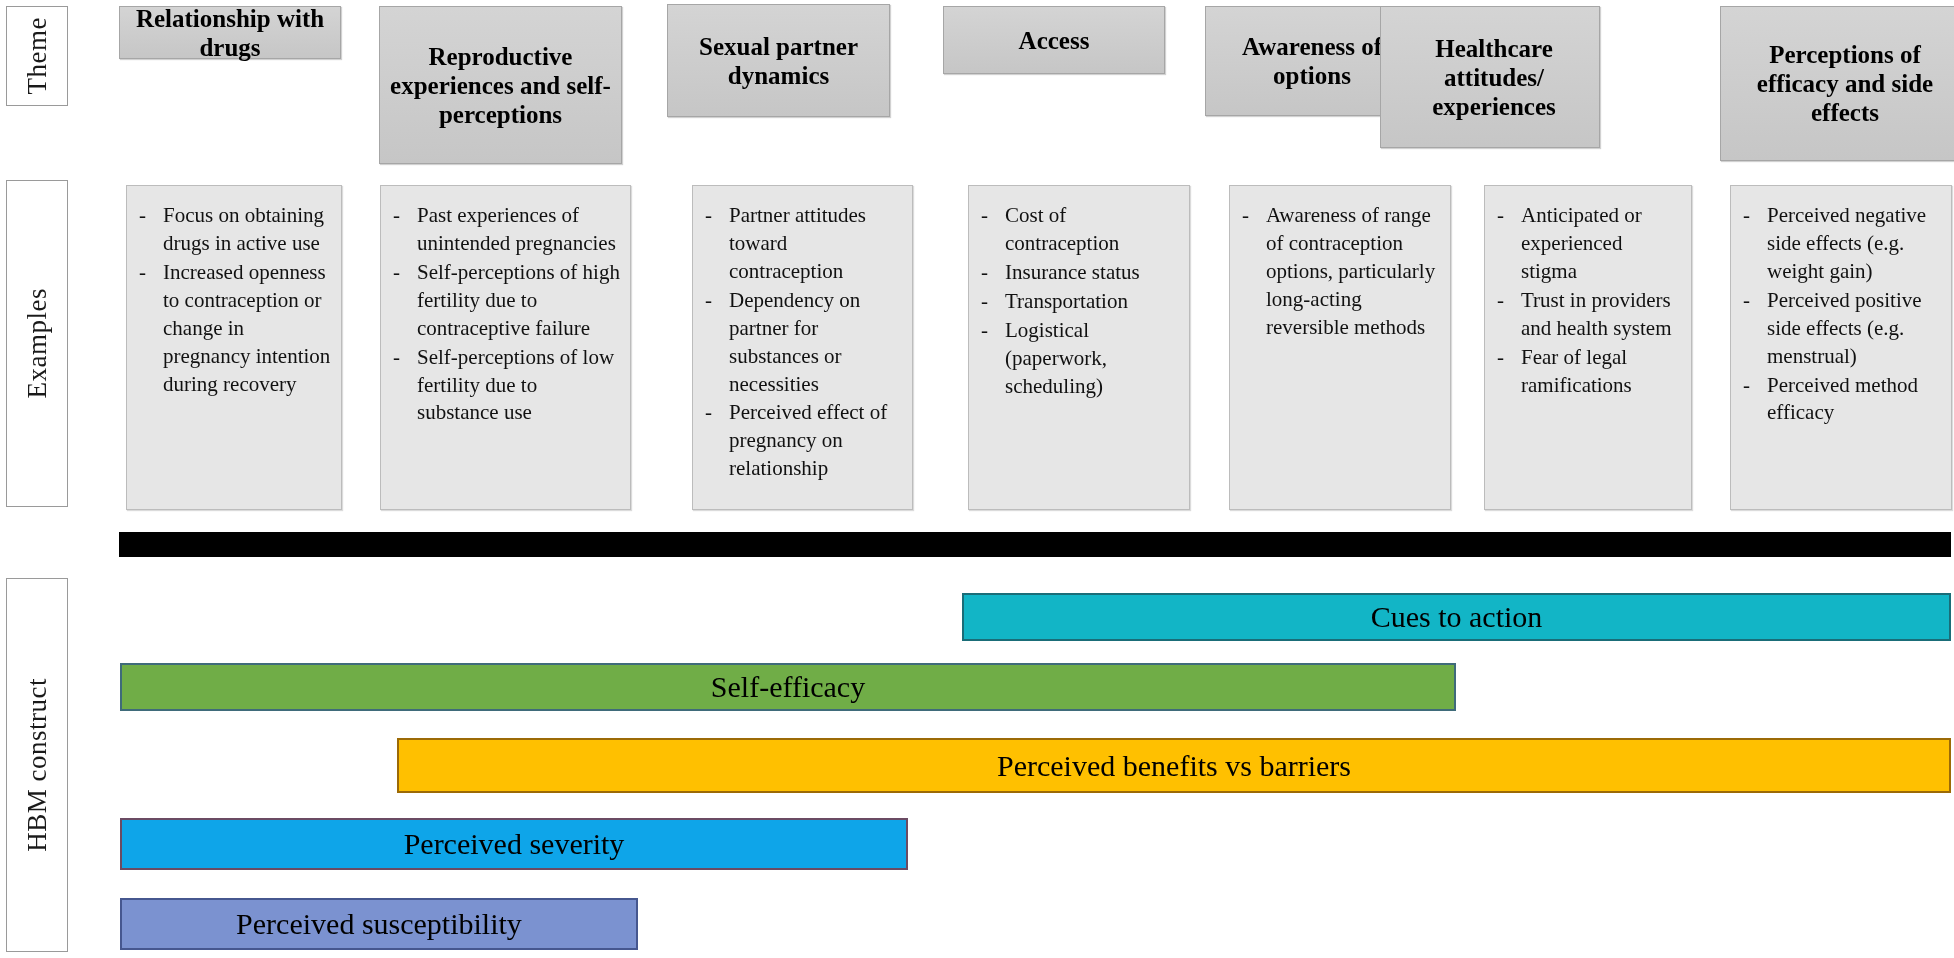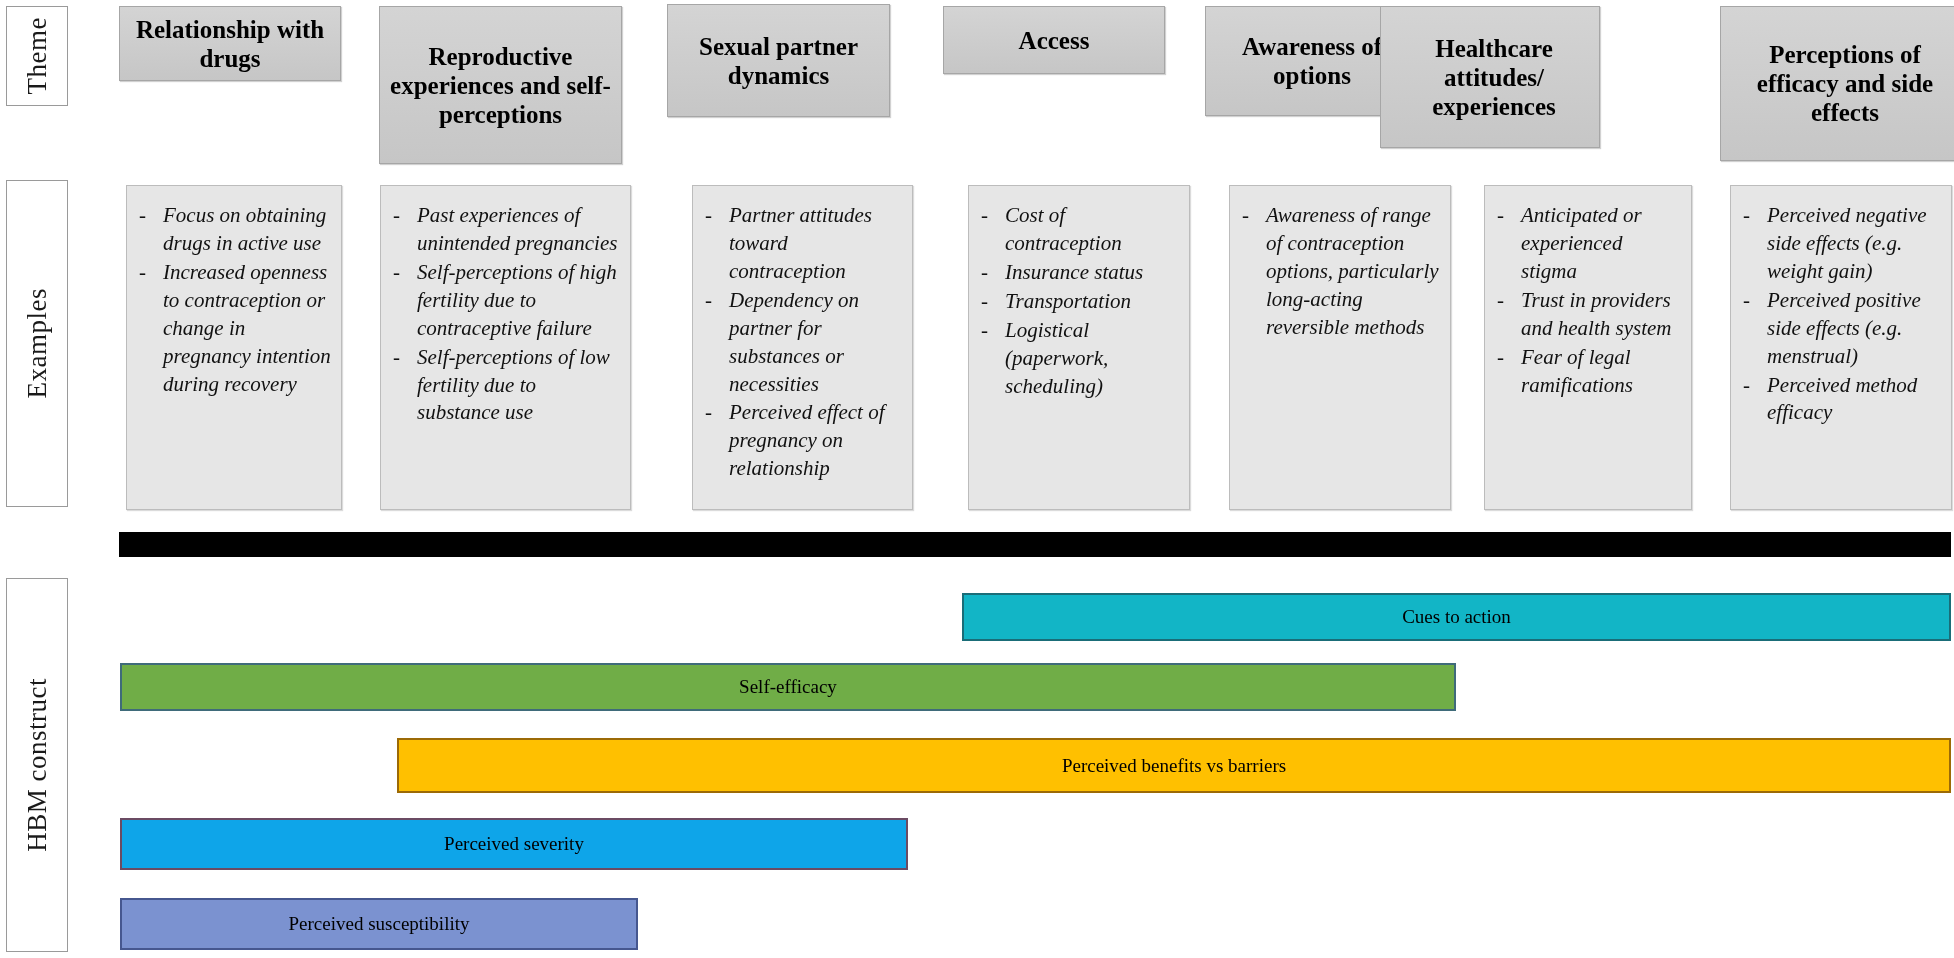--- a/index.html
+++ b/index.html
@@ -59,21 +59,20 @@
   }
 
   
   .example-box {
     position: absolute;
     background: #e6e6e6;
     border: 1px solid #bcbcbc;
     box-shadow: 1px 1px 1px rgba(0,0,0,0.14);
     box-sizing: border-box;
     padding: 16px 8px 20px 8px;
-    font-style: italic;
   }
   .example-box ul {
     margin: 0;
     padding: 0;
     list-style: none;
   }
   .example-box li {
     position: relative;
     padding-left: 28px;
     font-size: 21px;
@@ -96,21 +95,21 @@
 
   
   .hbm-bar {
     position: absolute;
     box-sizing: border-box;
     display: flex;
     align-items: center;
     justify-content: center;
   }
   .hbm-bar span {
-    font-size: 19px;
+    font-size: 30px;
     color: #000000;
     white-space: nowrap;
   }
 </style>
 </head>
 <body>
 
 <div id="figure">
 
   <div class="row-label" style="left:6px; top:6px; width:62px; height:100px;">
@@ -118,21 +117,21 @@
   </div>
 
   <div class="row-label" style="left:6px; top:180px; width:62px; height:327px;">
     <span>Examples</span>
   </div>
 
   <div class="row-label" style="left:6px; top:578px; width:62px; height:374px;">
     <span>HBM construct</span>
   </div>
 
-  <div class="theme-box" style="left:119px; top:6px; width:222px; height:75px;">
+  <div class="theme-box" style="left:119px; top:6px; width:222px; height:53px;">
     <span>Relationship with drugs</span>
   </div>
   <div class="theme-box" style="left:379px; top:6px; width:243px; height:158px;justify-content:flex-end;">
     <span>Reproductive experiences and self-perceptions</span>
   </div>
   <div class="theme-box" style="left:667px; top:4px; width:223px; height:113px;">
     <span>Sexual partner dynamics</span>
   </div>
   <div class="theme-box" style="left:943px; top:6px; width:222px; height:68px;">
     <span>Access</span>

